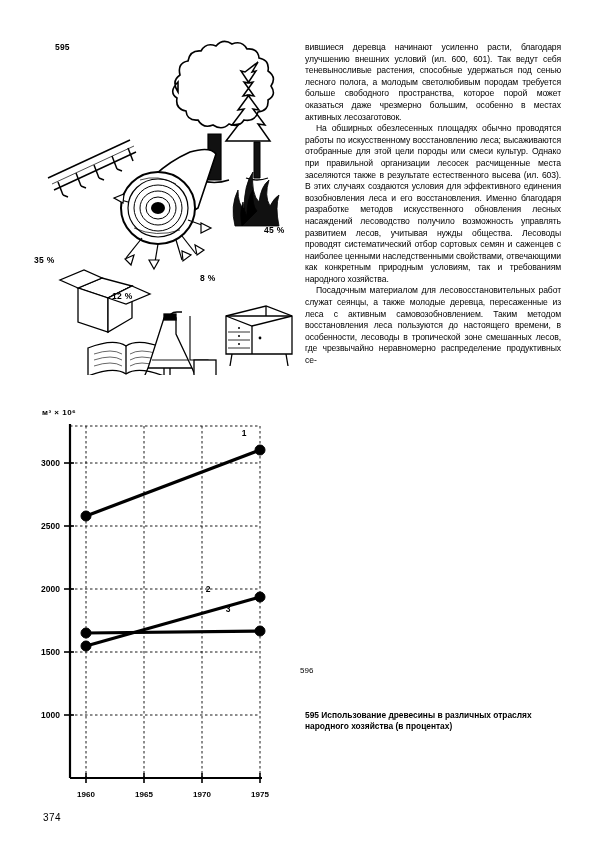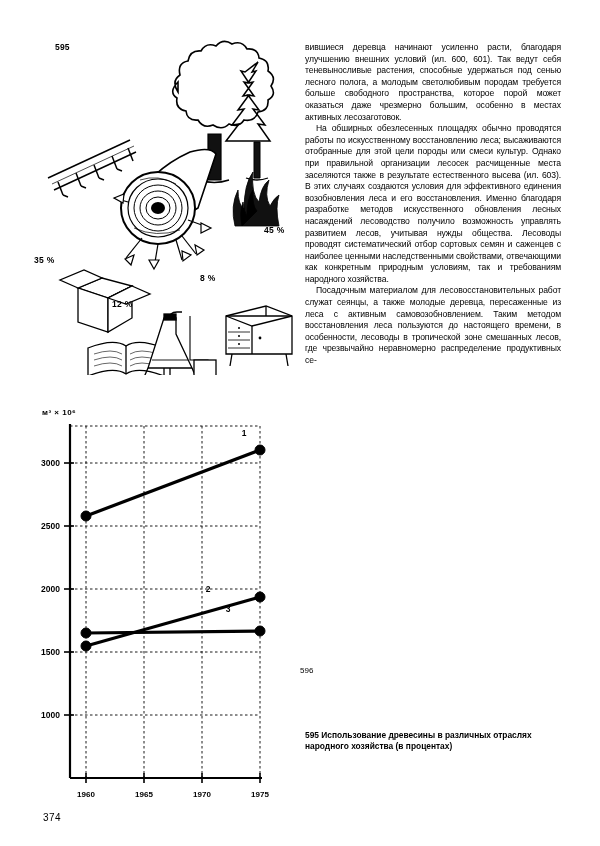--- a/index.html
+++ b/index.html
@@ -18,21 +18,21 @@
   .fignum{
     font-size:8.5px;font-weight:bold;letter-spacing:.2px;
   }
   #fig595-num{position:absolute;left:25px;top:12px;}
   .pct{
     position:absolute;font-size:8.5px;font-weight:bold;letter-spacing:.3px;
     white-space:nowrap;
   }
   #pct-rail{left:4px;top:182px;margin-top:43px;}
   #pct-fire{left:186px;top:195px;margin-left:48px;}
-  #pct-paper{left:82px;top:269px;}
+  #pct-paper{left:82px;top:261px;}
   #pct-furn{left:170px;top:243px;}
   #illus-svg{position:absolute;left:0;top:0;}
 
   
   #bodytext{
     position:absolute;left:305px;top:42px;width:256px;
     font-size:8.6px;line-height:11.6px;
     font-weight:normal;
     text-align:justify;
     letter-spacing:-0.1px;
@@ -44,21 +44,21 @@
   #fig596{position:absolute;left:38px;top:408px;width:250px;height:400px;}
   #ylab{position:absolute;left:4px;top:0px;font-size:8px;font-weight:bold;letter-spacing:.5px;}
   #chart-svg{position:absolute;left:0px;top:14px;}
   .tick-y{font-size:8.5px;font-weight:bold;font-family:"Liberation Sans",sans-serif;}
   .tick-x{font-size:8px;font-weight:bold;font-family:"Liberation Sans",sans-serif;}
   .serieslbl{font-size:8.5px;font-weight:bold;font-family:"Liberation Sans",sans-serif;}
 
   
   #captions{position:absolute;left:305px;top:710px;width:258px;
     font-size:8.4px;line-height:11.4px;font-weight:bold;}
-  #captions .cap{margin-bottom:9px;margin-top:20px;}
+  #captions .cap{margin-bottom:9px;}
   #captions .cap .n{font-weight:bold;}
   #captions .sub{margin-top:0px;}
   #fig596-num{position:absolute;left:300px;top:666px;font-size:8px;font-weight:normal;}
 
   
   #pageno{position:absolute;left:43px;top:812px;font-size:10px;font-weight:normal;letter-spacing:.4px;text-align:center;}
 </style>
 </head>
 <body>
 

